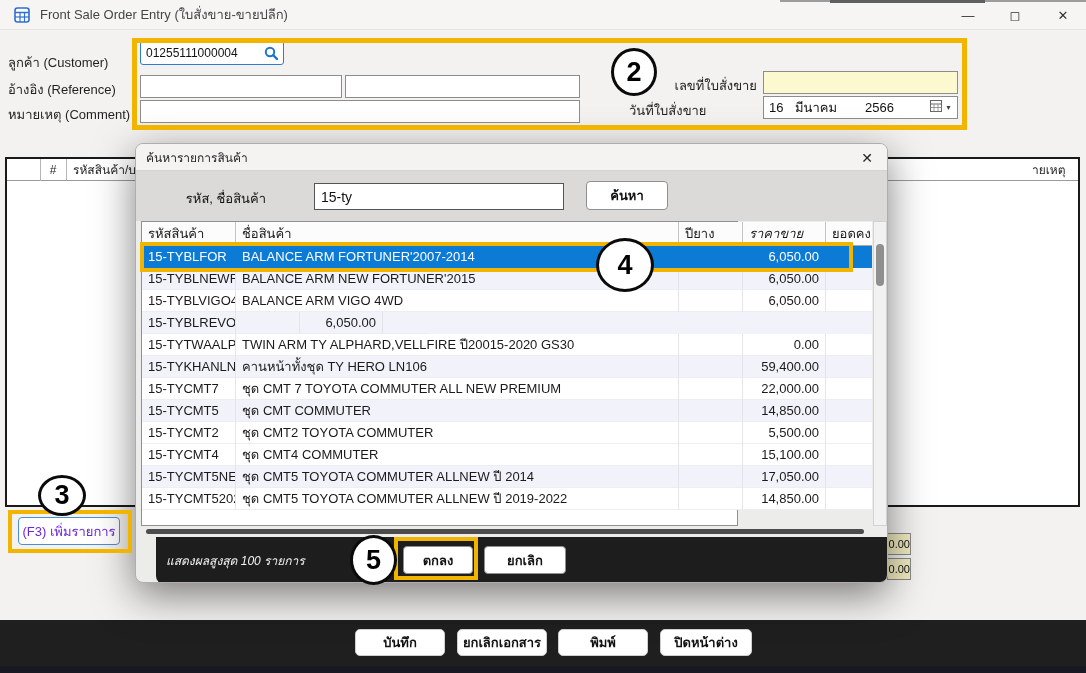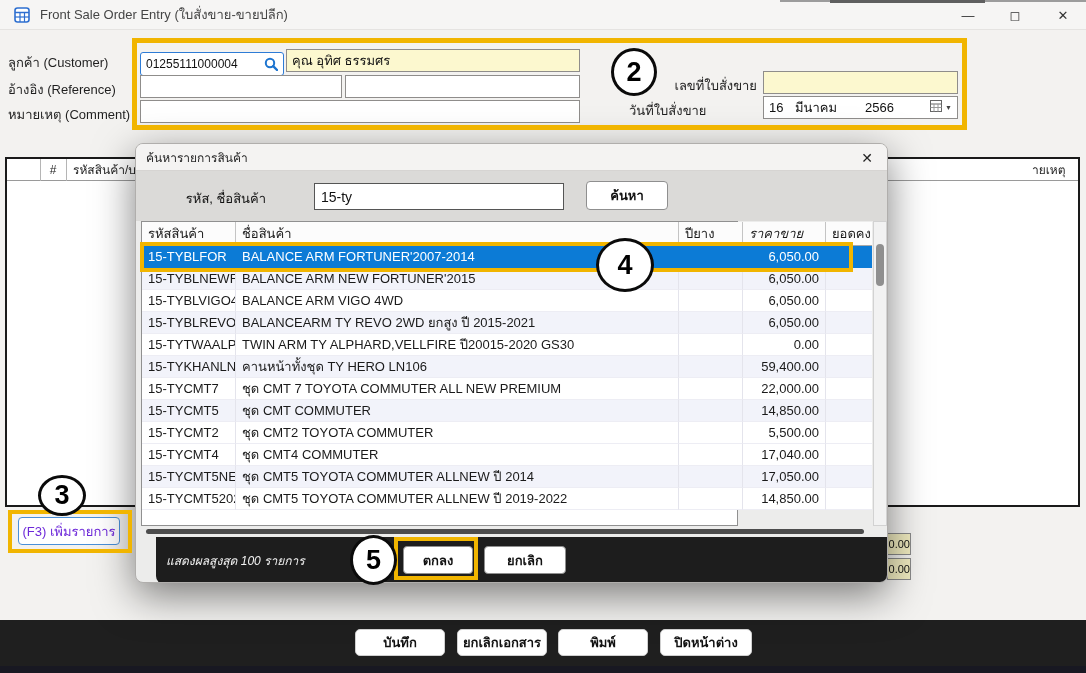--- a/index.html
+++ b/index.html
@@ -110,31 +110,28 @@
         <span>✕</span>
       </div>
   </div>
   <div class="topstrip"></div>
   <div class="topstrip-dark"></div>
 
   <div class="flabel" style="left:8px;top:52px;">ลูกค้า (Customer)</div>
   <div class="flabel" style="left:8px;top:79px;">อ้างอิง (Reference)</div>
   <div class="flabel" style="left:8px;top:104px;">หมายเหตุ (Comment)</div>
 
-  <div class="tinput code-input" style="left:140px;top:52px;width:144px;height:24px;">
+  <div class="tinput code-input" style="left:140px;top:41px;width:144px;height:24px;">
     <span style="font-size:12px;">01255111000004</span>
     <span style="display:flex;">
       <svg width="14" height="14">
           <circle cx="6" cy="6" r="4.2" fill="none" stroke="#1d74cf" stroke-width="2"></circle>
           <line x1="9.2" y1="9.2" x2="13" y2="13" stroke="#1d74cf" stroke-width="2.4" stroke-linecap="round"></line>
         </svg>
     </span>
-  </div>
-  <div class="tinput yellowbg" style="left:286px;top:49px;width:294px;height:23px;">
-    <span>คุณ อุทิศ  ธรรมศร</span>
   </div>
   <div class="tinput" style="left:140px;top:75px;width:202px;height:23px;">
       <span></span>
     </div>
   <div class="tinput" style="left:345px;top:75px;width:235px;height:23px;"></div>
   <div class="tinput" style="left:140px;top:100px;width:440px;height:23px;">
       <span></span>
     </div>
 
   <div class="flabel" style="left:657px;top:75px;width:100px;text-align:right;">เลขที่ใบสั่งขาย</div>
@@ -220,21 +217,20 @@
           </div>
           <div class="trow">
             <div class="tcell c-code">15-TYBLVIGO4</div>
             <div class="tcell c-name">BALANCE ARM VIGO 4WD</div>
             <div class="tcell c-year"></div>
             <div class="tcell c-price">6,050.00</div>
             <div class="tcell c-balance"></div>
           </div>
           <div class="trow alt">
             <div class="tcell c-code">15-TYBLREVO</div>
-            <div class="tcell c-name">BALANCEARM TY REVO 2WD ยกสูง ปี 2015-2021</div>
             <div class="tcell c-year"></div>
             <div class="tcell c-price">6,050.00</div>
             <div class="tcell c-balance"></div>
           </div>
           <div class="trow">
             <div class="tcell c-code">15-TYTWAALPHA</div>
             <div class="tcell c-name">TWIN ARM TY ALPHARD,VELLFIRE ปี20015-2020 GS30</div>
             <div class="tcell c-year"></div>
             <div class="tcell c-price">0.00</div>
             <div class="tcell c-balance"></div>
@@ -264,21 +260,21 @@
             <div class="tcell c-code">15-TYCMT2</div>
             <div class="tcell c-name">ชุด CMT2 TOYOTA COMMUTER</div>
             <div class="tcell c-year"></div>
             <div class="tcell c-price">5,500.00</div>
             <div class="tcell c-balance"></div>
           </div>
           <div class="trow">
             <div class="tcell c-code">15-TYCMT4</div>
             <div class="tcell c-name">ชุด CMT4 COMMUTER</div>
             <div class="tcell c-year"></div>
-            <div class="tcell c-price">17,040.00</div>
+            <div class="tcell c-price">15,100.00</div>
             <div class="tcell c-balance"></div>
           </div>
           <div class="trow alt">
             <div class="tcell c-code">15-TYCMT5NEW</div>
             <div class="tcell c-name">ชุด CMT5 TOYOTA COMMUTER ALLNEW ปี 2014</div>
             <div class="tcell c-year"></div>
             <div class="tcell c-price">17,050.00</div>
             <div class="tcell c-balance"></div>
           </div>
           <div class="trow">

